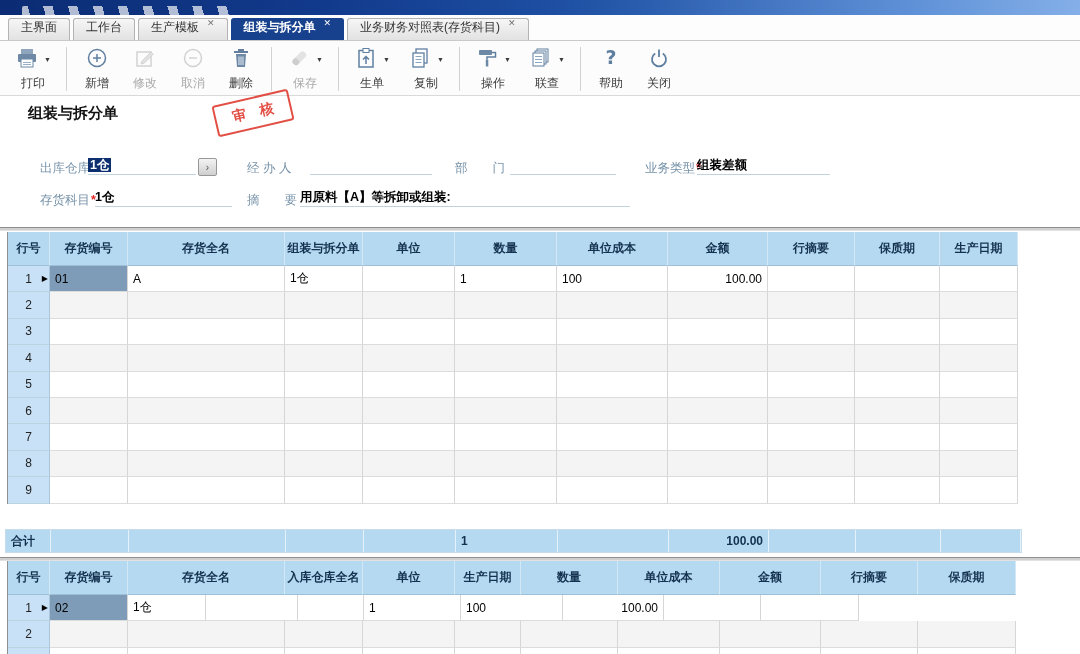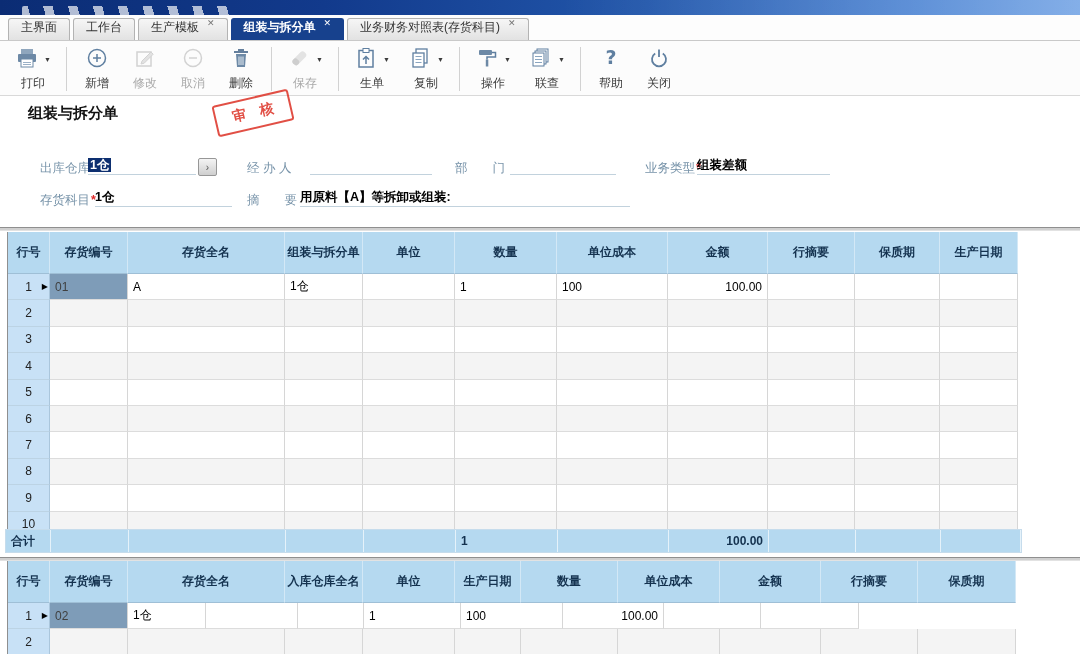--- a/index.html
+++ b/index.html
@@ -61,30 +61,30 @@
   .fld-in-warehouse .fld-value{left:95px;top:189px;width:137px;}
   .fld-memo .fld-label{left:247px;top:192px;}
   .fld-memo .fld-value{left:300px;top:189px;width:330px;}
   
   .hrule{position:absolute;left:0;width:1080px;height:2px;border-top:1px solid #8f8f8f;border-bottom:1px solid #e2e2e2;background:#cfcfcf;}
   #hrule1{top:227px;} #hrule2{top:557px;}
   
   .grid{position:absolute;left:7px;border-left:1px solid #8f8f8f;background:#fff;}
   #grid1{top:232px;} #grid2{top:561px;}
   .grow{display:flex;height:26.4px;}
-  .grow.ghead{height:42px;}
+  .grow.ghead{height:34px;}
   .gcell{box-sizing:border-box;display:flex;align-items:center;padding:0 5px;font-size:12px;color:#000;
     border-right:1px solid #d6d6d6;border-bottom:1px solid #dcdcdc;overflow:hidden;white-space:nowrap;}
   .ghead .gcell{background:#b5d9f0;color:#14324f;font-weight:bold;justify-content:center;
     border-right:1px solid #d3e8f6;border-bottom:1px solid #9fbfd6;}
   .gcell.rownum{background:#c8e1f6;justify-content:center;color:#222;position:relative;
     border-right:1px solid #aac6dc;border-bottom:1px solid #bcd3e4;padding:0;}
   .grow.alt .gcell:not(.rownum){background:#f4f4f4;}
   .gcell.right{justify-content:flex-end;}
-  .gcell.selcell{background:#7e9cb8 !important;color:#404040;}
+  .gcell.selcell{background:#7e9cb8 !important;color:#000000;}
   .marker{position:absolute;right:1px;top:9px;font-size:8px;color:#000;line-height:1;}
   
   .totals{position:absolute;left:5px;top:529px;height:24px;display:flex;background:#b5d9f0;
     border:1px solid #c6dcec;box-sizing:border-box;}
   .tcell{box-sizing:border-box;display:flex;align-items:center;padding:0 5px;font-size:12px;font-weight:bold;
     color:#14324f;border-right:1px solid rgba(255,255,255,.65);white-space:nowrap;}
   .tcell.right{justify-content:flex-end;}
 </style>
 </head>
 <body>
@@ -411,35 +411,20 @@
       <div class="gcell" style="width: 102px;"></div>
       <div class="gcell" style="width: 111px;"></div>
       <div class="gcell right" style="width: 100px;"></div>
       <div class="gcell" style="width: 87px;"></div>
       <div class="gcell" style="width: 85px;"></div>
       <div class="gcell" style="width: 78px;"></div>
     </div>
     <div class="grow">
       <div class="gcell rownum" style="width: 42px;">
         <span>9</span>
-      </div>
-      <div class="gcell" style="width: 78px;"></div>
-      <div class="gcell" style="width: 157px;"></div>
-      <div class="gcell" style="width: 78px;"></div>
-      <div class="gcell" style="width: 92px;"></div>
-      <div class="gcell" style="width: 102px;"></div>
-      <div class="gcell" style="width: 111px;"></div>
-      <div class="gcell right" style="width: 100px;"></div>
-      <div class="gcell" style="width: 87px;"></div>
-      <div class="gcell" style="width: 85px;"></div>
-      <div class="gcell" style="width: 78px;"></div>
-    </div>
-    <div class="grow alt">
-      <div class="gcell rownum" style="width: 42px;">
-        <span>10</span>
       </div>
       <div class="gcell" style="width: 78px;"></div>
       <div class="gcell" style="width: 157px;"></div>
       <div class="gcell" style="width: 78px;"></div>
       <div class="gcell" style="width: 92px;"></div>
       <div class="gcell" style="width: 102px;"></div>
       <div class="gcell" style="width: 111px;"></div>
       <div class="gcell right" style="width: 100px;"></div>
       <div class="gcell" style="width: 87px;"></div>
       <div class="gcell" style="width: 85px;"></div>

